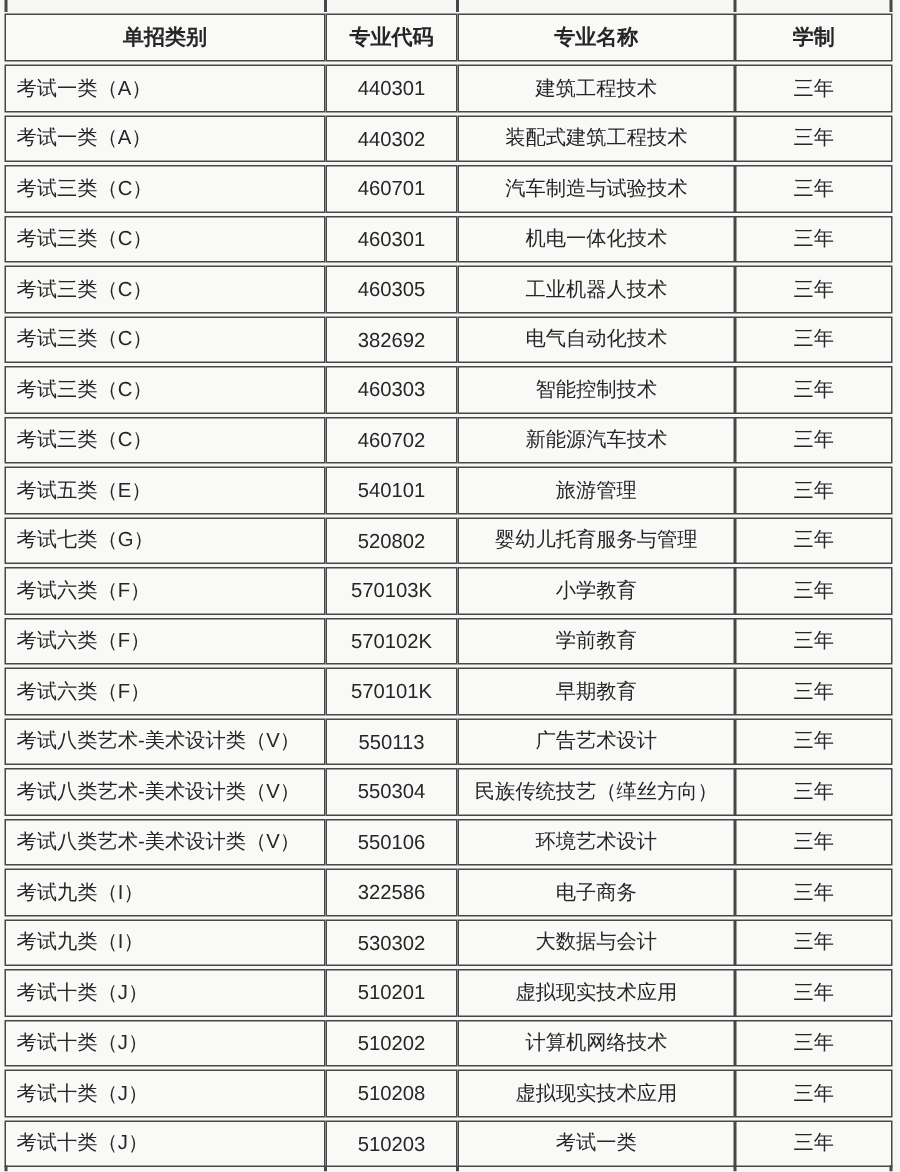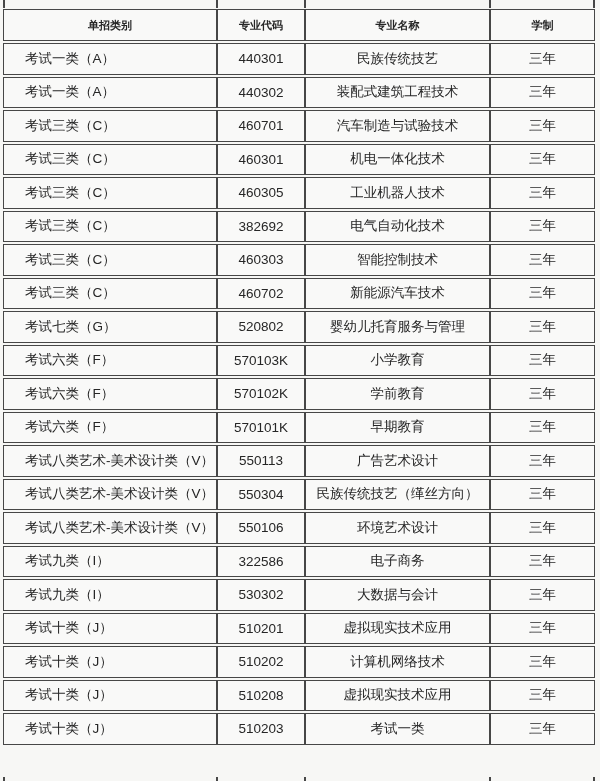--- a/index.html
+++ b/index.html
@@ -33,31 +33,31 @@
     box-sizing: border-box;
     border: 1px solid var(--border);
     background: var(--cellbg);
     text-align: center;
     vertical-align: middle;
     overflow: hidden;
     white-space: nowrap;
   }
   th {
     height: 32px;
-    font-size: 11px;
+    font-size: 14px;
     font-weight: bold;
   }
   td {
     height: 31.5px;
     font-size: 13.5px;
     font-weight: normal;
   }
   td.cat {
     text-align: left;
-    padding-left: 21px;
+    padding-left: 7px;
   }
   .stub {
     position: absolute;
     width: 2px;
     background: var(--border);
   }
   .stub.top    { top: 0;     height: 8px; }
   .stub.bottom { top: 777px; height: 4px; }
 </style>
 </head>
@@ -92,21 +92,21 @@
         <th>单招类别</th>
         <th>专业代码</th>
         <th>专业名称</th>
         <th>学制</th>
       </tr>
     </thead>
     <tbody id="table-body">
         <tr>
           <td class="cat">考试一类（A）</td>
           <td>440301</td>
-          <td>民族传统技艺</td>
+          <td>建筑工程技术</td>
           <td>三年</td>
         </tr>
         <tr>
           <td class="cat">考试一类（A）</td>
           <td>440302</td>
           <td>装配式建筑工程技术</td>
           <td>三年</td>
         </tr>
         <tr>
           <td class="cat">考试三类（C）</td>
@@ -138,20 +138,26 @@
           <td>智能控制技术</td>
           <td>三年</td>
         </tr>
         <tr>
           <td class="cat">考试三类（C）</td>
           <td>460702</td>
           <td>新能源汽车技术</td>
           <td>三年</td>
         </tr>
         <tr>
+          <td class="cat">考试五类（E）</td>
+          <td>540101</td>
+          <td>旅游管理</td>
+          <td>三年</td>
+        </tr>
+        <tr>
           <td class="cat">考试七类（G）</td>
           <td>520802</td>
           <td>婴幼儿托育服务与管理</td>
           <td>三年</td>
         </tr>
         <tr>
           <td class="cat">考试六类（F）</td>
           <td>570103K</td>
           <td>小学教育</td>
           <td>三年</td>

